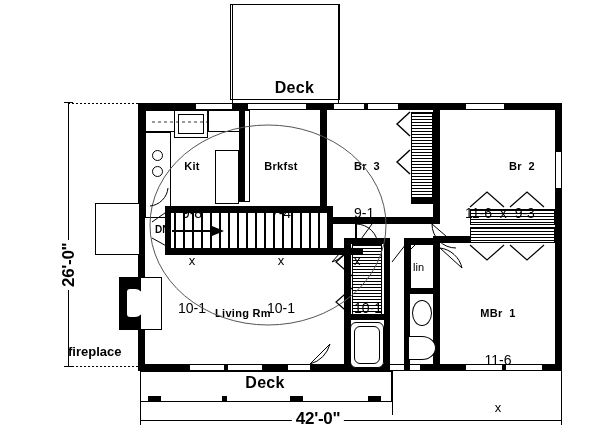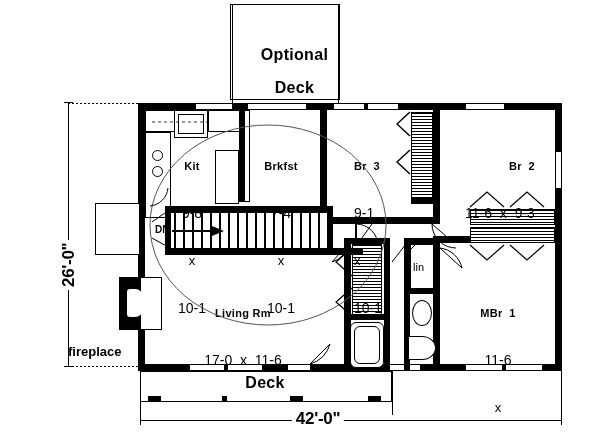--- a/index.html
+++ b/index.html
@@ -43,21 +43,21 @@
 
   svg.ov{position:absolute;left:0;top:0;width:600px;height:445px;overflow:visible;}
 </style>
 </head>
 <body>
 
 <div id="plan">
 
   <div class="box" style="left:230px;top:4px;width:110px;height:96px;border:1px solid #000;"></div>
   <div class="lbl room-name center" style="left:285px;top:30px;font-size:16px;text-align:center;">
-    <span>Optional</span><br>
+    <br>
     <span>Deck</span>
   </div>
 
   <div class="wall" style="left:138px;top:103px;width:424px;height:7px;"></div>
 
   <div class="wall" style="left:138px;top:364px;width:424px;height:7px;"></div>
 
   <div class="wall" style="left:138px;top:103px;width:7px;height:268px;"></div>
 
   <div class="wall" style="left:555px;top:103px;width:7px;height:268px;"></div>
@@ -157,21 +157,20 @@
     <div class="room-dim">10-1</div>
   </div>
 
   <div class="lbl center" style="left:500px;top:128px;text-align:right;">
     <div class="room-name">Br  2</div>
     <div class="room-dim">11-6  x  9-3</div>
   </div>
 
   <div class="lbl center" style="left:243px;top:275px;text-align:center;">
     <div class="room-name">Living Rm</div>
-    <div class="room-dim">17-0  x  11-6</div>
   </div>
 
   <div class="lbl center" style="left:498px;top:275px;text-align:center;">
     <div class="room-name">MBr  1</div>
     <div class="room-dim">11-6</div>
     <div class="room-dim-s">x</div>
     
   </div>
 
   <div class="lbl tiny" style="left:413px;top:262px;font-size:11px;">lin</div>

